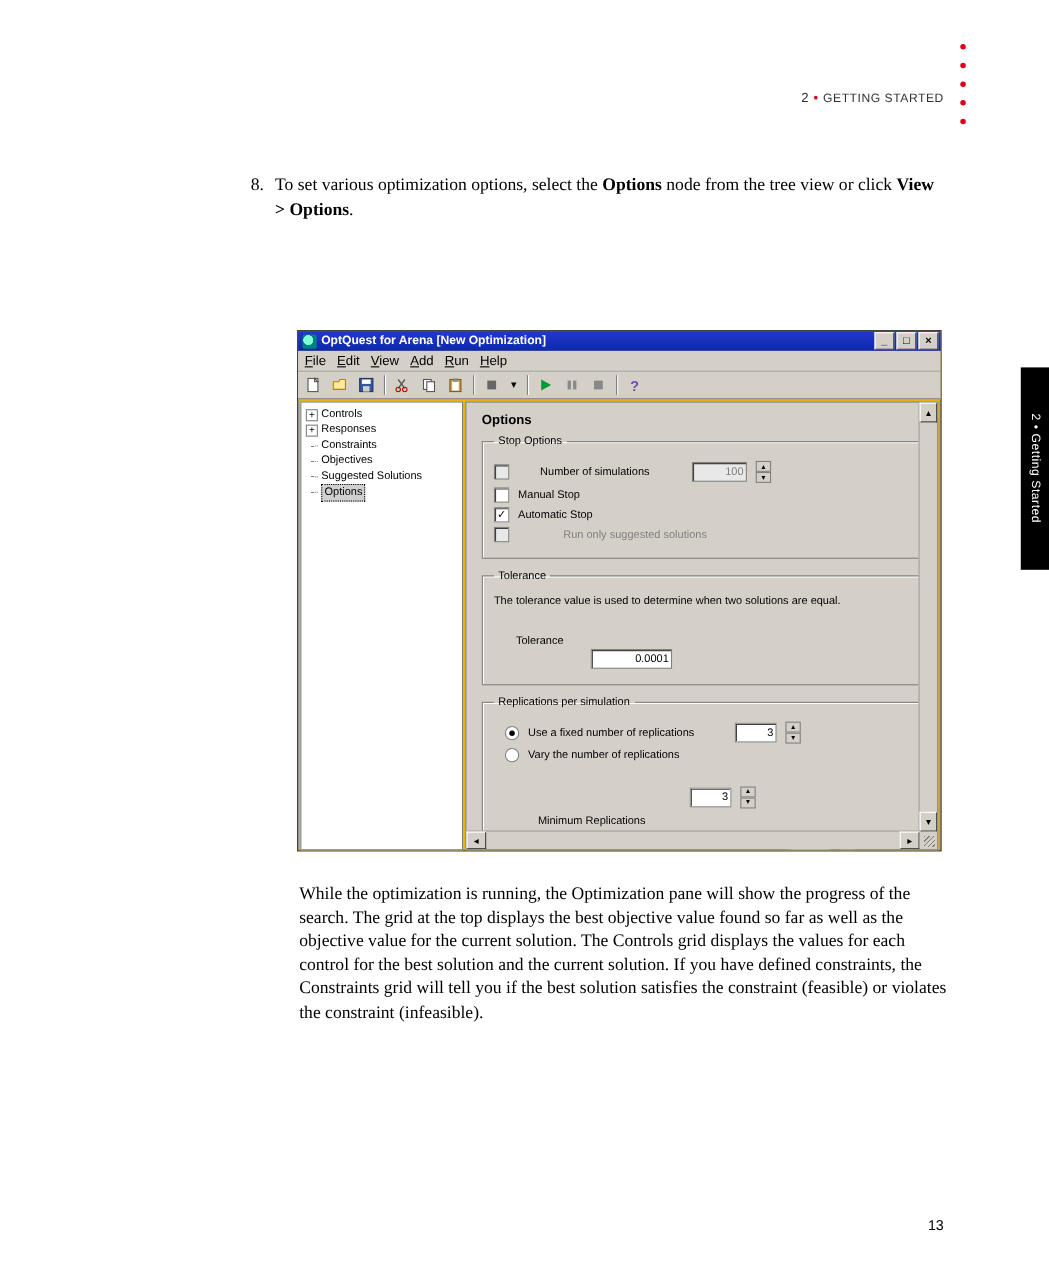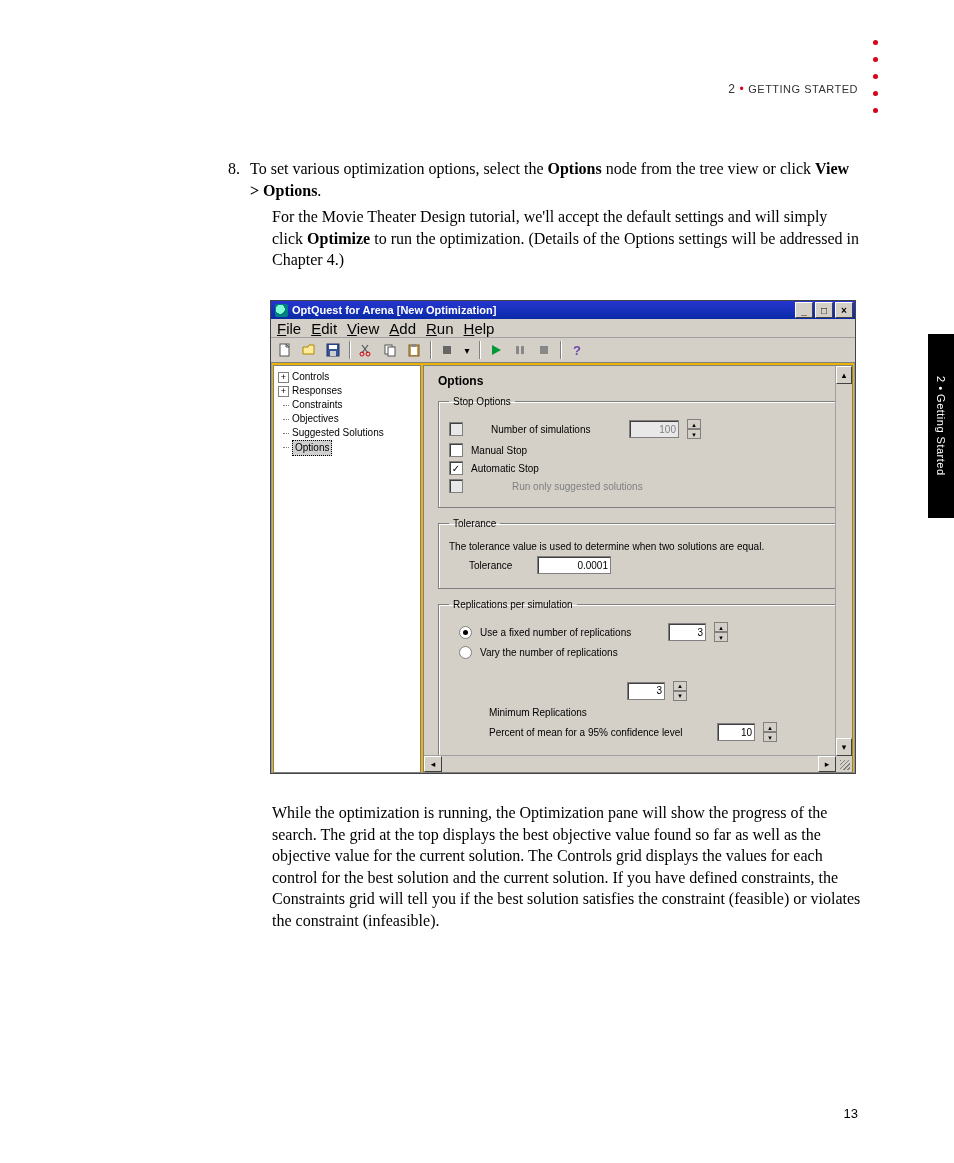--- a/index.html
+++ b/index.html
@@ -107,21 +107,21 @@
   }
   .menubar {
     height: 18px;
     background: #d4d0c8;
     display: flex;
     align-items: center;
     gap: 10px;
     padding: 0 6px;
     border-bottom: 1px solid #a0a0a0;
   }
-  .menubar span { font-size: 15px; }
+  .menubar span { font-size: 12px; }
   .menubar span::first-letter { text-decoration: underline; }
   .toolbar {
     height: 24px;
     background: #d4d0c8;
     display: flex;
     align-items: center;
     gap: 4px;
     padding: 0 4px;
     border-bottom: 1px solid #808080;
   }
@@ -203,23 +203,20 @@
     <span>2</span><span class="bullet">•</span><span style="text-transform:uppercase; font-size:11px;text-align:right;">Getting Started</span>
   </div>
 
   <div class="side-tab">2 • Getting Started</div>
 
   <div class="step" style="top:158px;">
     <span class="num">8.</span>
     <span>To set various optimization options, select the </span><b>Options</b><span> node from the tree view or click </span><b>View &gt; Options</b><span>.</span>
   </div>
 
-  <div class="body-text" style="top:206px; left:272px; width:588px;">
-    <span>For the Movie Theater Design tutorial, we'll accept the default settings and will simply click </span><b>Optimize</b><span> to run the optimization. (Details of the Options settings will be addressed in Chapter 4.)</span>
-  </div>
 
   <div class="shot">
     <div class="titlebar">
       <span class="appicon"></span>
       <span>OptQuest for Arena  [New Optimization]</span>
       <span class="spacer"></span>
       <span class="winbtn">_</span>
       <span class="winbtn">□</span>
       <span class="winbtn">×</span>
     </div>
@@ -348,21 +345,21 @@
               <span class="chk disabled"></span>
               <span style="color:#808080;margin-left:41px;">Run only suggested solutions</span>
             </div>
           </fieldset>
 
           <fieldset>
             <legend>Tolerance</legend>
             <div class="row">The tolerance value is used to determine when two solutions are equal.</div>
             <div class="row" style="padding-left:20px;">
               <span style="width:60px;">Tolerance</span>
-              <span class="num-input" style="width:70px; ">0.0001</span>
+              <span class="num-input" style="width:70px; margin-top:34px;">0.0001</span>
             </div>
           </fieldset>
 
           <fieldset>
             <legend>Replications per simulation</legend>
             <div class="row" style="padding-left:10px;">
               <span class="rad">
                   <span class="dotr"></span>
                 </span>
               <span style="width:180px;">Use a fixed number of replications</span>

